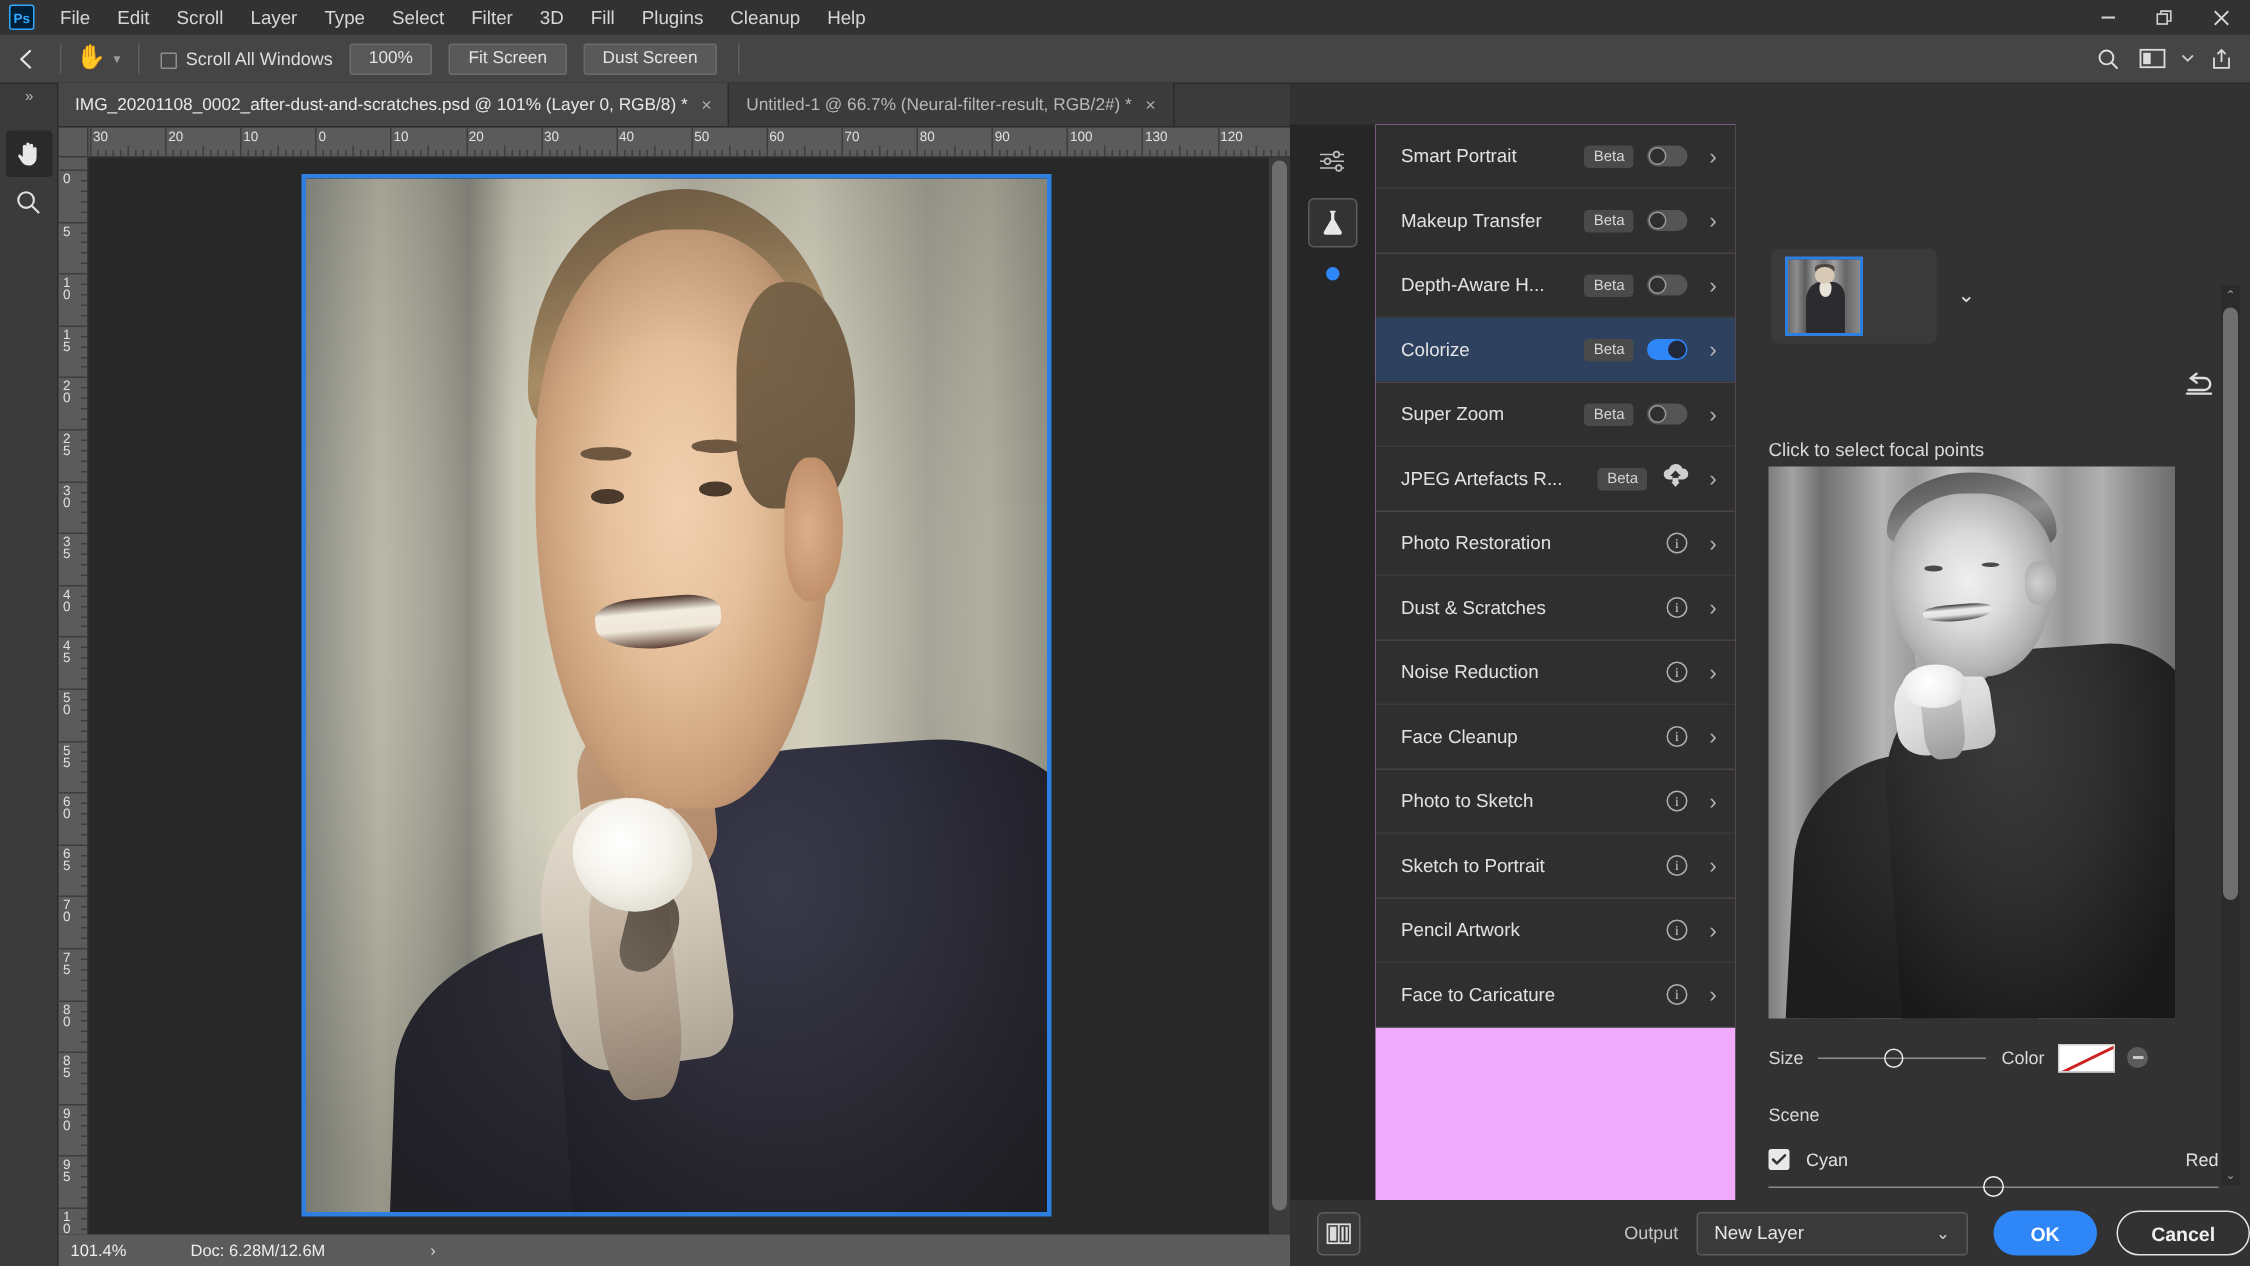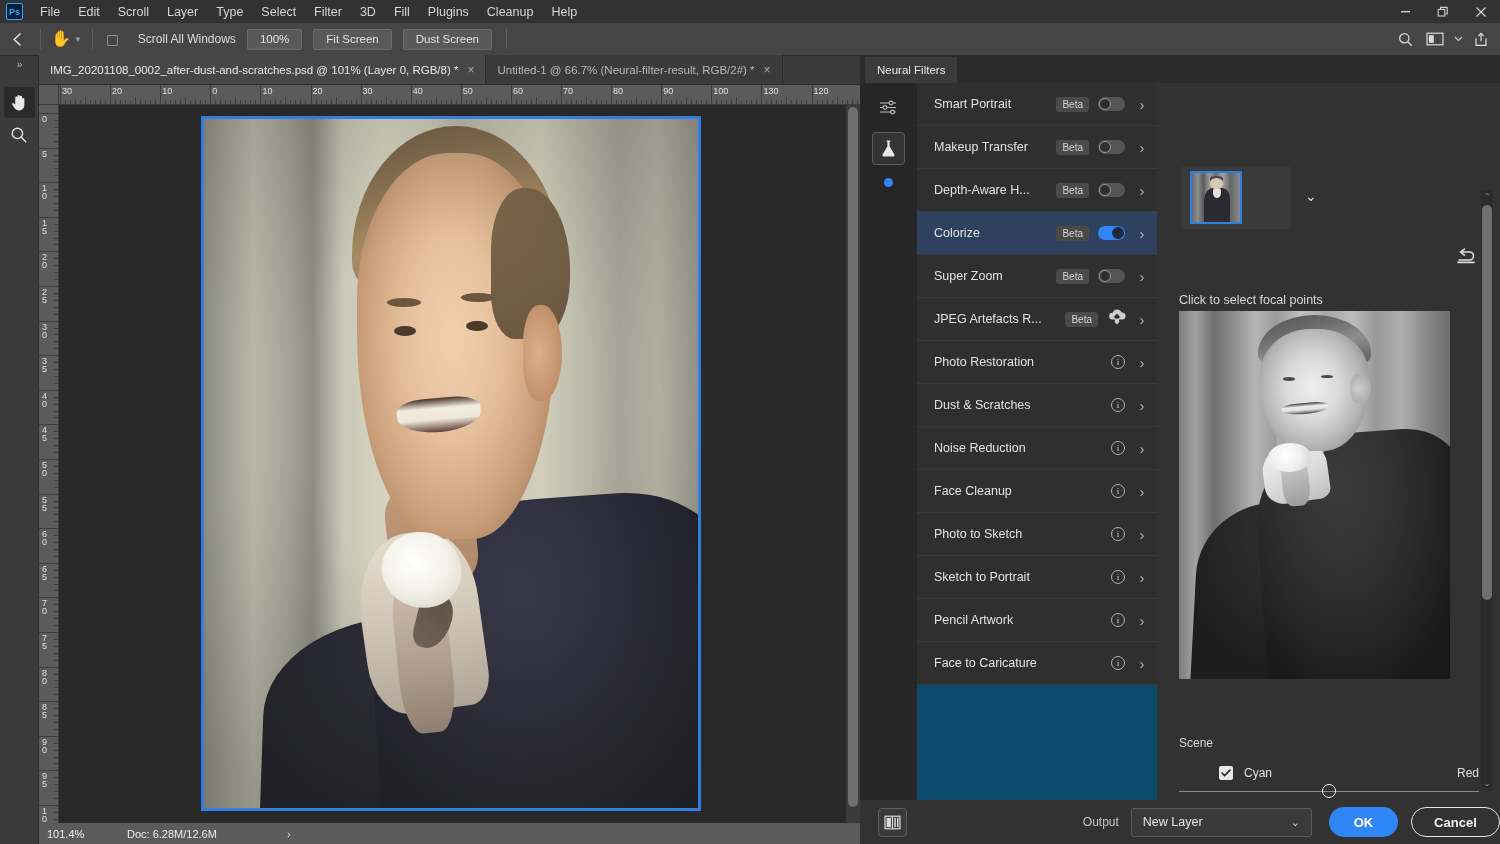--- a/index.html
+++ b/index.html
@@ -34,21 +34,21 @@
   #optionsbar {
     position:absolute; left:0; top:23px; width:1500px; height:33px;
     background:#454545; display:flex; align-items:center;
     border-bottom:1px solid #2b2b2b;
   }
   #back-arrow { width:34px; height:33px; display:flex; align-items:center; justify-content:center; }
   .vsep { width:1px; height:20px; background:#5d5d5d; margin:0 6px; }
   #hand-opt { display:flex; align-items:center; gap:3px; padding:0 4px; }
   #hand-opt .glyph { font-size:16px; color:#d8d8d8; line-height:1; }
   #hand-opt .caret { font-size:8px; color:#9a9a9a; }
-  .chk-wrap { display:flex; align-items:flex-end; gap:20px; margin-left:8px; }
+  .chk-wrap { display:flex; align-items:flex-end; gap:6px; margin-left:8px; }
   .chkbox {
     width:11px; height:11px; border:1px solid #8e8e8e; background:#454545; border-radius:1px;
   }
   .opt-label { font-size:12px; color:#dcdcdc; white-space:nowrap; }
   .opt-btn {
     height:21px; background:#595959; border:1px solid #6b6b6b; border-radius:2px;
     color:#e3e3e3; font-size:11.5px; display:flex; align-items:center; justify-content:center;
     padding:0 12px; margin-left:11px; white-space:nowrap;
   }
   #opt-right { margin-left:auto; display:flex; align-items:center; padding-right:4px; }
@@ -245,21 +245,21 @@
     width:33px; height:33px; margin:8px auto 0; border-radius:4px;
     display:flex; align-items:center; justify-content:center;
   }
   .nf-sb-icon.boxed { background:#333; border:1px solid #5c5c5c; }
   #nf-dot {
     width:9px; height:9px; border-radius:50%; background:#2f86f7;
     margin:13px auto 0;
   }
   #nf-list {
     position:absolute; left:57px; top:27px; width:240px; height:717px;
-    background:#0c4a6e; overflow:hidden;
+    background:#f0abfc; overflow:hidden;
   }
   .nf-row {
     height:43px; display:flex; align-items:center;
     border-bottom:1px solid #3a3a3a; padding-left:17px; padding-right:9px;
     background:#2f2f2f;
   }
   .nf-row.selected { background:#2e4260; }
   .nf-name {
     font-size:12.5px; color:#e2e2e2; flex:1; white-space:nowrap; overflow:hidden;
   }
@@ -401,21 +401,21 @@
   }
   #color-minus {
     width:14px; height:14px; border-radius:50%; background:#5c5c5c;
     margin-left:8px; display:flex; align-items:center; justify-content:center;
   }
   #color-minus span { display:block; width:7px; height:1.5px; background:#c8c8c8; }
 
   #scene-label { position:absolute; left:22px; top:653px; font-size:12px; color:#d7d7d7; }
 
   .slider-group { position:absolute; left:22px; width:300px; }
-  .sg-head { display:flex; align-items:center; height:18px;margin-left:40px; }
+  .sg-head { display:flex; align-items:center; height:18px; }
   .sg-chk {
     width:14px; height:14px; background:#e8e8e8; border-radius:2px;
     display:flex; align-items:center; justify-content:center; margin-right:11px;
   }
   .sg-chk svg { display:block; }
   .sg-left { font-size:12px; color:#e0e0e0; }
   .sg-right { font-size:12px; color:#e0e0e0; margin-left:auto; }
   .sg-track {
     position:relative; margin-top:9px; height:1px; background:#8a8a8a;
   }
@@ -983,23 +983,20 @@
 <div id="h-scroll"></div>
 
 <div id="statusbar">
   <div id="st-zoom">101.4%</div>
   <div id="st-doc">Doc: 6.28M/12.6M</div>
   <div id="st-caret">›</div>
 </div>
 
 <div id="nf-panel">
 
-  <div id="nf-tabstrip">
-    <div id="nf-tab">Neural Filters</div>
-  </div>
 
   <div id="nf-sidebar">
     <div class="nf-sb-icon">
       <svg width="19" height="15" viewBox="0 0 19 15" fill="none" stroke="#bdbdbd" stroke-width="1.1">
         <path d="M1 3h16M1 7.5h16M1 12h16"></path>
         <circle cx="12" cy="3" r="1.9" fill="#262626"></circle>
         <circle cx="6" cy="7.5" r="1.9" fill="#262626"></circle>
         <circle cx="13.5" cy="12" r="1.9" fill="#262626"></circle>
       </svg>
     </div>
@@ -1135,20 +1132,31 @@
         <div class="bp-tie"></div>
       <div class="bp-hair"></div>
         <div class="bp-face"></div>
         <div class="bp-ear"></div>
       <div class="bp-eye" style="left:38.5%; top:18%;"></div>
       <div class="bp-eye" style="left:52.5%; top:17.4%;"></div>
       <div class="bp-mouth"></div>
         <div class="bp-flower"></div>
     </div>
 
+    <div id="size-row">
+      <span class="ctl-label">Size</span>
+      <div id="size-track">
+        <div id="size-knob"></div>
+      </div>
+      <span class="ctl-label">Color</span>
+      <div id="color-sw"></div>
+      <div id="color-minus">
+          <span></span>
+        </div>
+    </div>
 
     <div id="scene-label">Scene</div>
 
     <div class="slider-group" style="top:681px;">
       <div class="sg-head">
         <div class="sg-chk">
           <svg width="10" height="8" viewBox="0 0 10 8" fill="none" stroke="#333" stroke-width="1.7" stroke-linecap="round" stroke-linejoin="round">
               <path d="M1 4l2.6 2.6L9 1.2"></path>
             </svg>
         </div>

